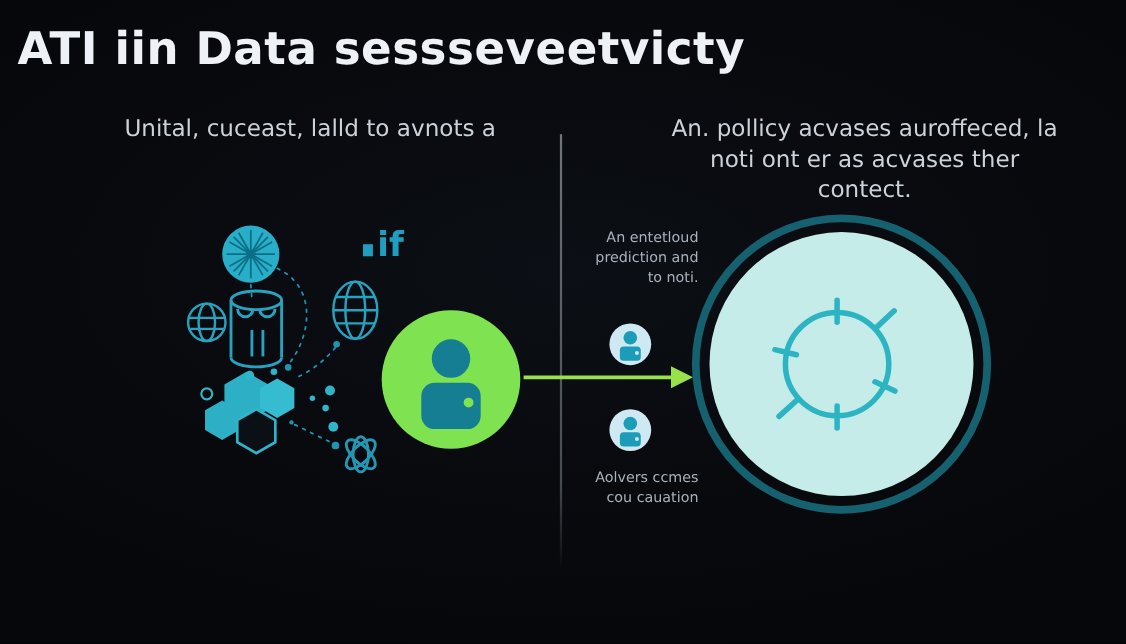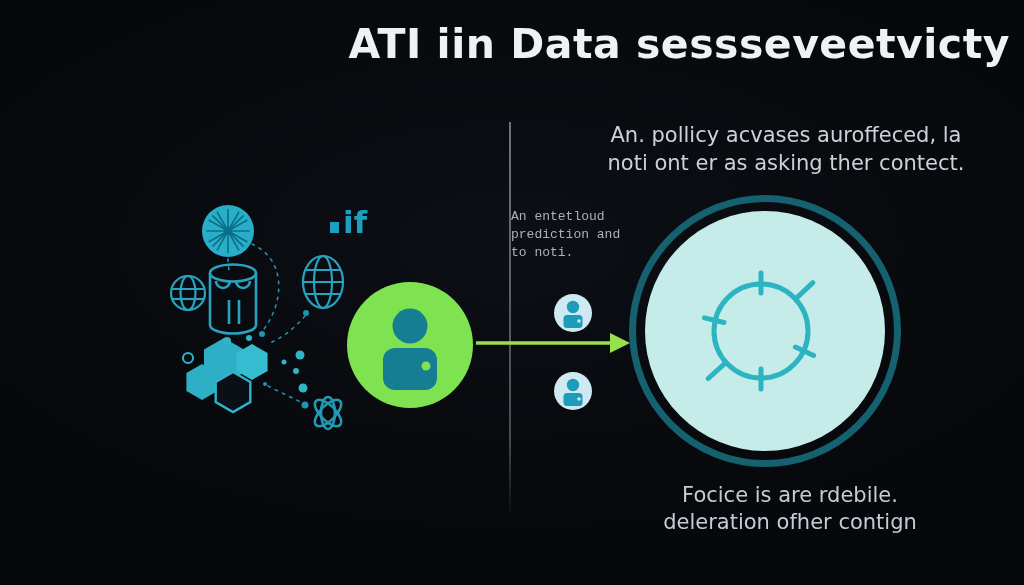--- a/index.html
+++ b/index.html
@@ -3,26 +3,26 @@
 <meta charset="utf-8">
 <style>
   html,body{margin:0;padding:0;background:#030407;}
   .stage{
     position:relative;width:1024px;height:585px;overflow:hidden;
     background:radial-gradient(ellipse 70% 60% at 50% 42%, #0c0f15 0%, #080a0e 55%, #06070b 100%);
     font-family:"DejaVu Sans","Liberation Sans",sans-serif;
   }
   .abs{position:absolute;}
   .title{
-    width:1004px;top:20px;left:6px;text-align:right;
+    width:1004px;top:20px;left:16px;text-align:left;
     font-size:41px;font-weight:700;color:#eef1f5;letter-spacing:.5px;margin:0;
   }
   .desc{font-size:21px;line-height:1.32;color:#ccd2da;text-align:center;font-weight:400;}
   .desc span{display:block;}
-  .note{font-size:13px;line-height:1.4;color:#a9b2bc;text-align:left;font-family:Liberation Mono, monospace;}
+  .note{font-size:13px;line-height:1.4;color:#a9b2bc;text-align:right;}
   .note span{display:block;}
   .caption{font-size:21px;line-height:1.3;color:#c6ccd5;text-align:center;}
   .caption span{display:block;}
   .divider{
     left:509px;top:122px;width:2px;height:396px;
     background:linear-gradient(#70757c,#474c53 80%,rgba(60,64,70,0));
   }
   .user-circle{
     left:347px;top:282px;width:126px;height:126px;border-radius:50%;
     background:#7fe351;
@@ -39,25 +39,26 @@
   svg{display:block;}
 </style>
 </head>
 <body>
 
 <div class="stage">
 
   <h1 class="abs title">ATI iin Data sessseveetvicty</h1>
 
   <div class="abs desc" style="left:97px;top:104px;width:370px;">
-  </div>
-
-  <div class="abs desc" style="left:601px;top:122px;width:370px;">
+    <span>Unital, cuceast, lalld to avnots a</span>
+  </div>
+
+  <div class="abs desc" style="left:601px;top:104px;width:370px;">
     <span>An. pollicy acvases auroffeced, la</span>
-    <span>noti ont er as asking ther contect.</span>
+    <span>noti ont er as acvases ther contect.</span>
   </div>
 
   <div class="abs divider"></div>
 
   <svg class="abs" style="left:0;top:180px;" width="520" height="300" viewBox="0 180 520 300">
 
     <g stroke="#1f93b0" stroke-width="1.6" fill="none" stroke-dasharray="2.5 5.5" stroke-linecap="round">
       <path d="M 252,244 C 287,260 284,302 264,329"></path>
       <path d="M 305,316 C 293,330 281,338 270,343"></path>
       <path d="M 268,386 C 280,392 292,398 303,403"></path>
@@ -152,20 +153,24 @@
     <line x1="6" y1="15" x2="140" y2="15" stroke="#98e14b" stroke-width="3.5"></line>
     <polygon points="140,5 160,15 140,25" fill="#98e14b"></polygon>
   </svg>
 
   <div class="abs note" style="left:511px;top:208px;width:124px;">
     <span>An entetloud</span>
     <span>prediction and</span>
     <span>to noti.</span>
   </div>
 
+  <div class="abs note" style="left:511px;top:426px;width:124px;">
+    <span>Aolvers ccmes</span>
+    <span>cou cauation</span>
+  </div>
 
   <div class="abs avatar" style="left:554px;top:294px;">
     <svg width="38" height="38" viewBox="0 0 38 38">
       <circle cx="19" cy="13" r="6.2" fill="#1d9cba"></circle>
       <rect x="9.5" y="21" width="19" height="13" rx="3.5" fill="#1d9cba"></rect>
       <circle cx="25" cy="27" r="1.8" fill="#cfe9f2"></circle>
     </svg>
   </div>
   <div class="abs avatar" style="left:554px;top:372px;">
     <svg width="38" height="38" viewBox="0 0 38 38">
@@ -182,18 +187,14 @@
     <g stroke="#2db4c2" stroke-width="5" stroke-linecap="round">
       <line x1="761" y1="293" x2="761" y2="273"></line>
       <line x1="795.4" y1="347.1" x2="813.6" y2="355.5"></line>
       <line x1="761" y1="369" x2="761" y2="389"></line>
       <line x1="724" y1="322.5" x2="704.5" y2="317.9"></line>
       <line x1="796.1" y1="298.3" x2="812.9" y2="282.6"></line>
       <line x1="725.3" y1="363.1" x2="708.2" y2="378.5"></line>
     </g>
   </svg>
 
-  <div class="abs caption" style="left:615px;top:482px;width:350px;">
-    <span>Focice is are rdebile.</span>
-    <span>deleration ofher contign</span>
-  </div>
 
 </div>
 
 </body></html>

